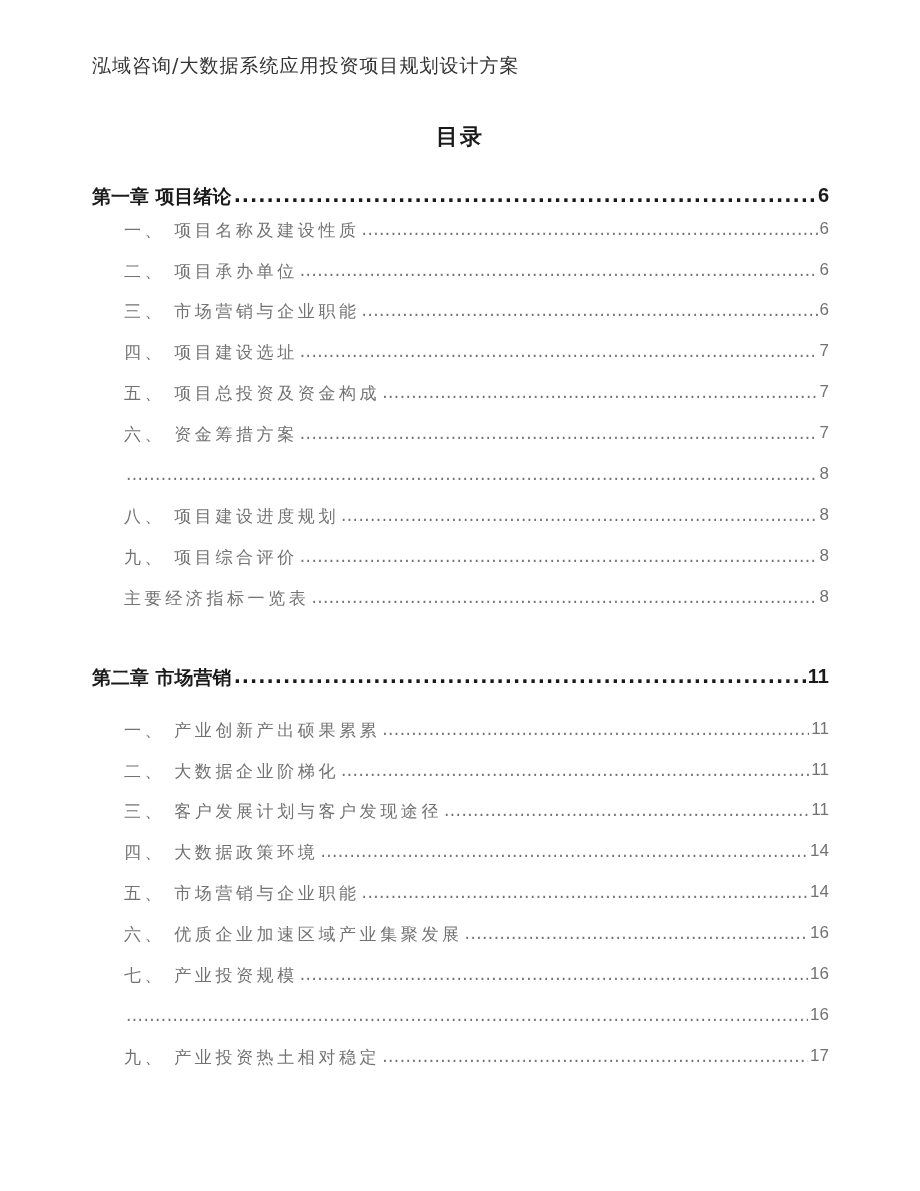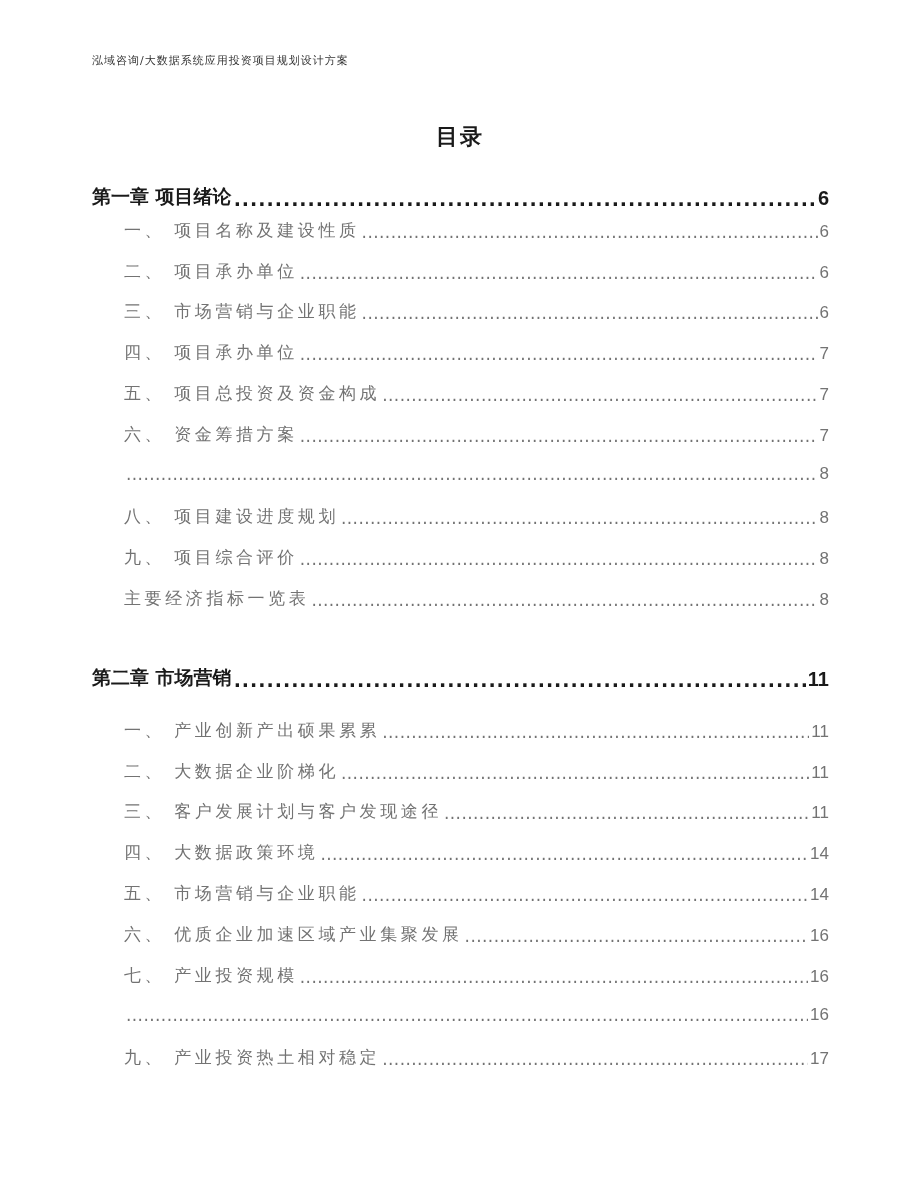--- a/index.html
+++ b/index.html
@@ -1,23 +1,23 @@
 <!DOCTYPE html>
 <html><head>
   <meta charset="utf-8">
   <style>
     html, body { margin: 0; padding: 0; background: #ffffff; }
     body { width: 920px; height: 1191px; position: relative; overflow: hidden;
            font-family: "DejaVu Sans", "Liberation Sans", sans-serif; color: #1a1a1a; }
-    .header { position: absolute; left: 92px; top: 53px; font-size: 11px; color: #333;
+    .header { position: absolute; left: 92px; top: 53px; font-size: 19px; color: #333;
               letter-spacing: 1px; }
     .title { position: absolute; left: 0; width: 920px; top: 122px; text-align: center;
              font-size: 22px; font-weight: bold; letter-spacing: 2px; }
     .toc { position: absolute; left: 0; top: 0; width: 920px; }
-    .row { position: absolute; display: flex; align-items: flex-end; white-space: nowrap; }
+    .row { position: absolute; display: flex; align-items: flex-start; white-space: nowrap; }
     .row .label { flex: 0 0 auto; }
     .row .leader { flex: 1 1 auto; overflow: hidden; margin: 0 2px; }
     .row .leader::after { content: "........................................................................................................................................................................................................................................................................................"; letter-spacing: 0.5px; }
     .row .page { flex: 0 0 auto; font-family: "Liberation Sans", sans-serif; }
     .chapter { left: 92px; width: 737px; font-size: 19px; font-weight: bold; }
     .chapter .leader::after { font-weight: bold; letter-spacing: 1px; }
     .chapter .page { font-size: 20px; }
     .item { left: 124px; width: 705px; font-size: 17px; letter-spacing: 3.6px; color: #737373; }
     .item .leader { letter-spacing: 0; }
     .item .leader::after { letter-spacing: 0.4px; }
@@ -45,21 +45,21 @@
     <span class="label">二、 项目承办单位</span>
     <span class="leader"></span>
     <span class="page">6</span>
   </div>
   <div class="row item" style="top:300px">
     <span class="label">三、 市场营销与企业职能</span>
     <span class="leader"></span>
     <span class="page">6</span>
   </div>
   <div class="row item" style="top:341px">
-    <span class="label">四、 项目承办单位</span>
+    <span class="label">四、 项目建设选址</span>
     <span class="leader"></span>
     <span class="page">7</span>
   </div>
   <div class="row item" style="top:382px">
     <span class="label">五、 项目总投资及资金构成</span>
     <span class="leader"></span>
     <span class="page">7</span>
   </div>
   <div class="row item" style="top:423px">
     <span class="label">六、 资金筹措方案</span>

